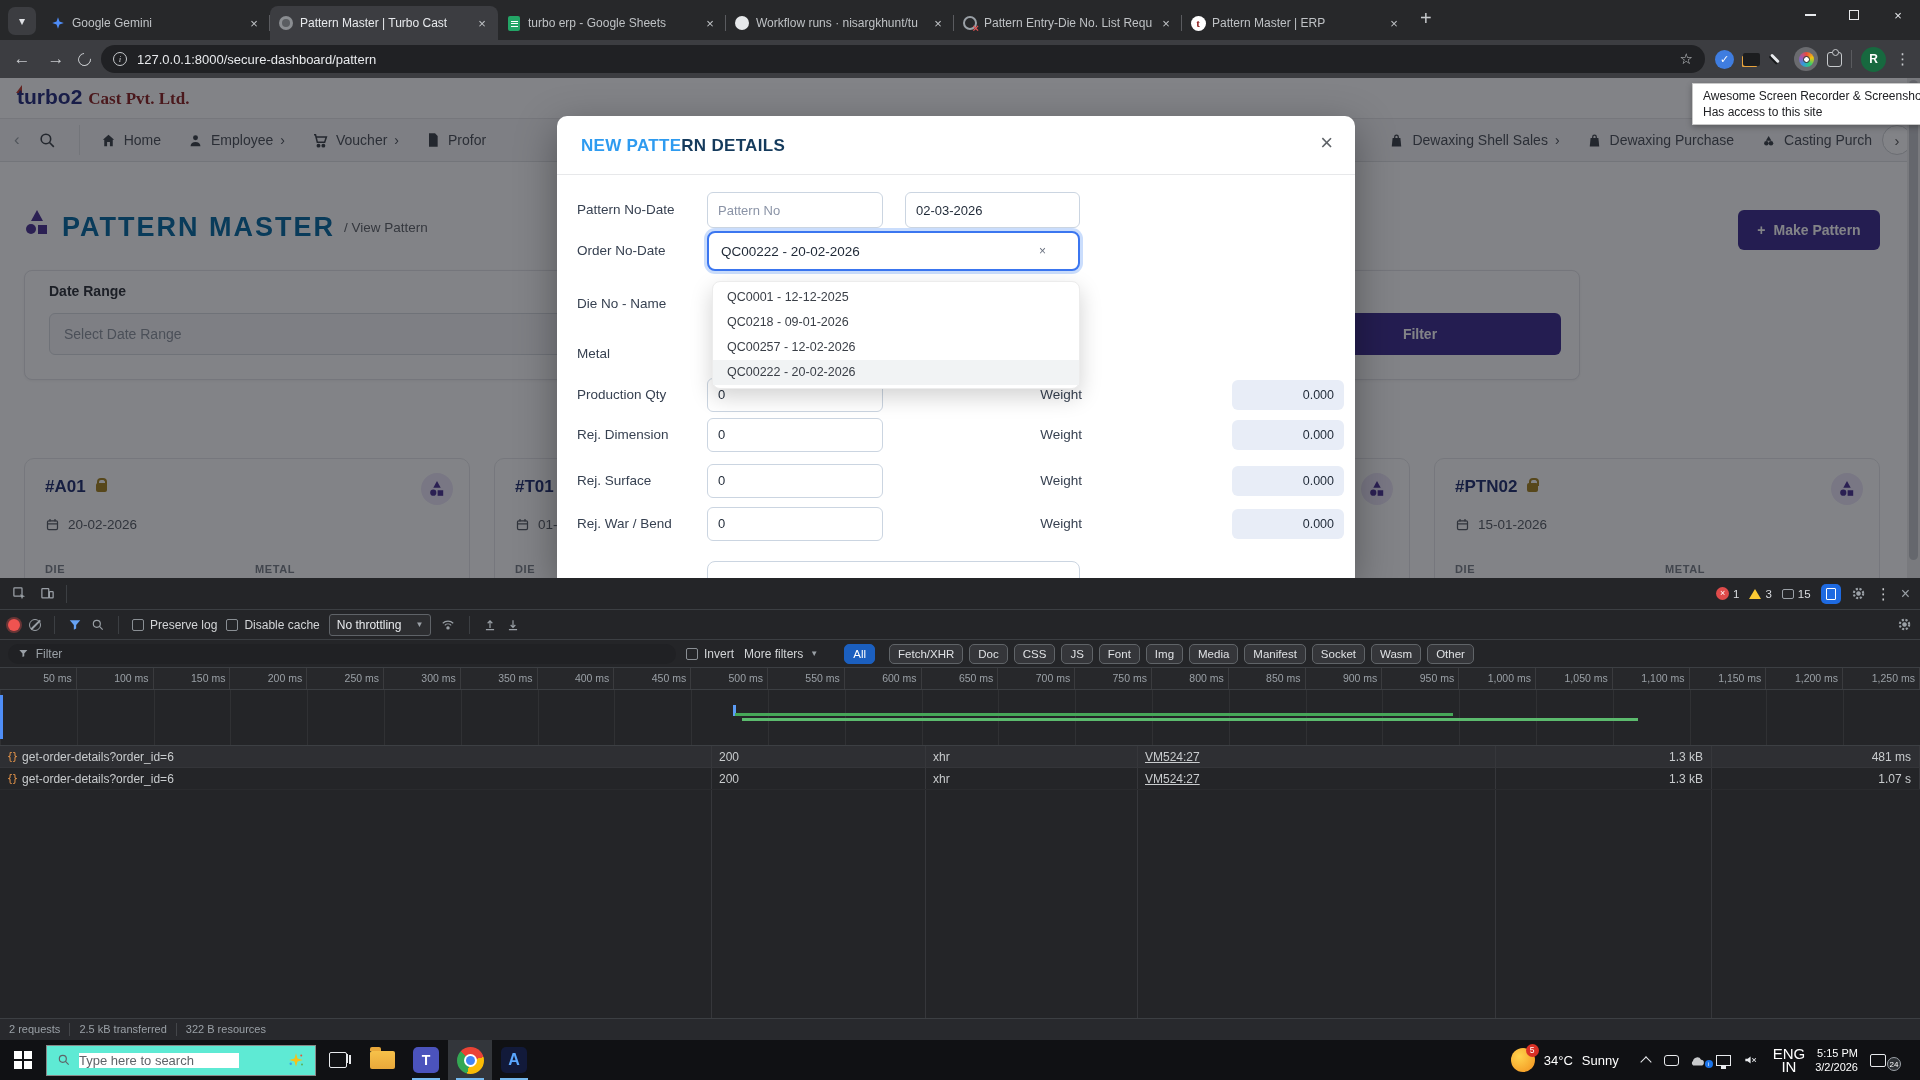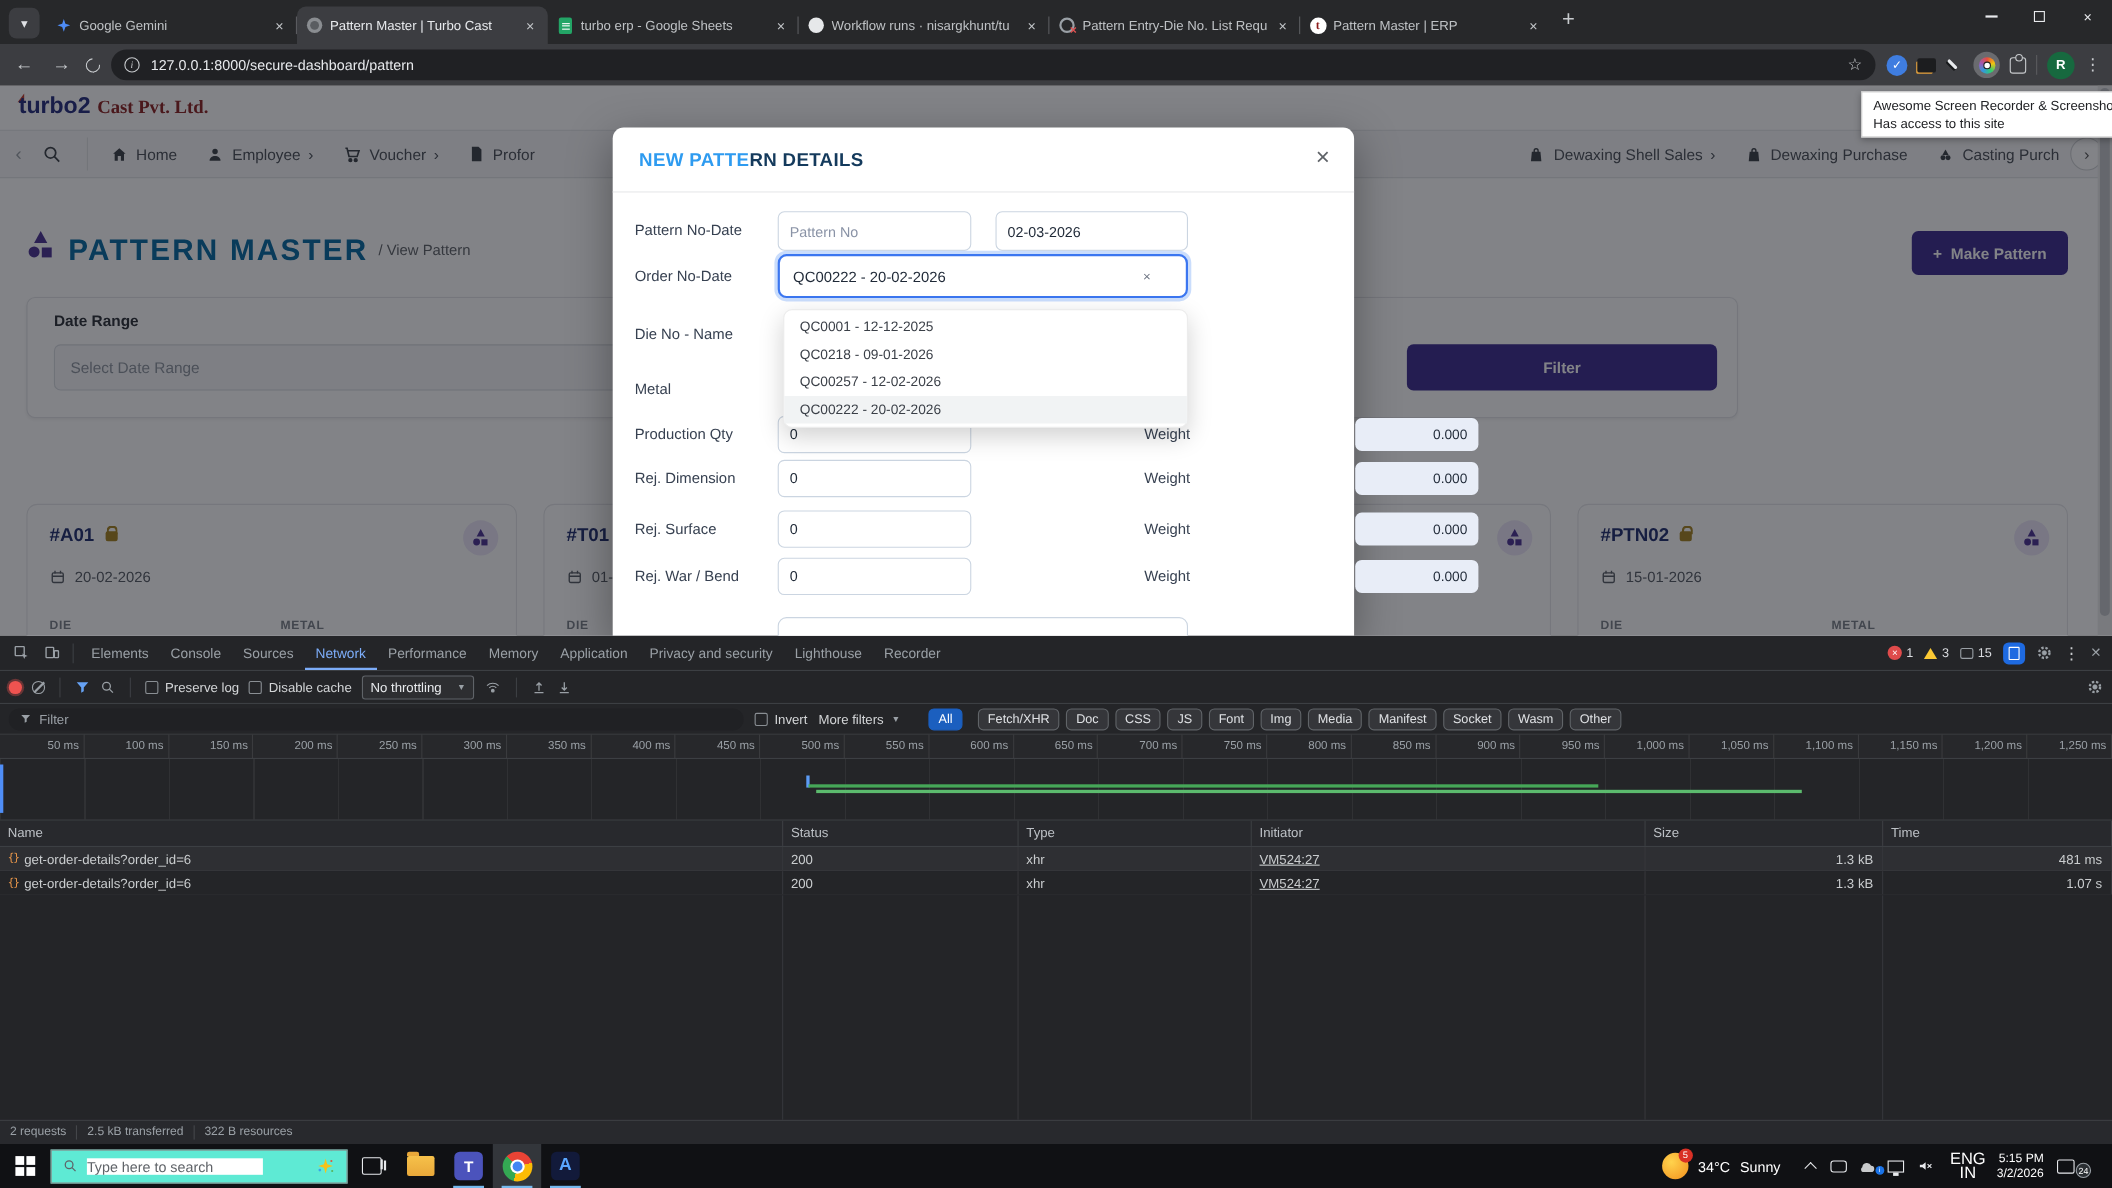--- a/index.html
+++ b/index.html
@@ -91,21 +91,21 @@
   .lock::before{content:'';position:absolute;top:-5px;left:1.5px;width:6px;height:6px;border:2px solid #a5821f;border-bottom:none;border-radius:4px 4px 0 0}
   .card-ico{position:absolute;right:16px;top:14px;width:32px;height:32px;border-radius:50%;background:#ece7f8;display:flex;align-items:center;justify-content:center}
   .card-ico .shape-ico{transform:scale(.62)}
   .cdate{position:absolute;left:20px;top:58px;display:flex;align-items:center;gap:8px;font-size:13.5px;color:#555b63}
   .clabels{position:absolute;left:20px;top:104px;right:20px;font-size:11px;font-weight:700;letter-spacing:.6px;color:#7a8088}
   .clabels .ml{position:absolute;left:210px;top:0}
   .pg-scroll{position:absolute;right:0;top:0;width:13px;height:100%;background:#ececec}
   .pg-scroll .thumb{position:absolute;left:2px;top:2px;width:9px;height:480px;border-radius:5px;background:#c2c5c9}
 
   
-  .modal{position:absolute;left:557px;top:38px;width:674px;height:462px;background:#fff;border-radius:10px 10px 0 0;box-shadow:0 12px 40px rgba(0,0,0,.35);z-index:10}
+  .modal{position:absolute;left:557px;top:38px;width:798px;height:462px;background:#fff;border-radius:10px 10px 0 0;box-shadow:0 12px 40px rgba(0,0,0,.35);z-index:10}
   .m-title{position:absolute;left:24px;top:20px;font-size:17px;font-weight:700;letter-spacing:.3px}
   .m-title .hl{color:#2e9bf0}
   .m-title .rest{color:#143a5c}
   .m-close{position:absolute;right:22px;top:14px;font-size:22px;color:#5f6368}
   .m-div{position:absolute;left:0;right:0;top:58px;height:1px;background:#e7e8ea}
   .m-label{position:absolute;left:20px;font-size:13.5px;color:#374151}
   .m-input{position:absolute;height:36px;border:1px solid #cbd5e1;border-radius:6px;background:#fff;display:flex;align-items:center;padding:0 10px;font-size:13px;color:#1f2937}
   .m-input.ph{color:#8a93a6}
   .combo{position:absolute;left:150px;top:115px;width:373px;height:40px;border:2px solid #3b76f0;box-shadow:0 0 0 3px rgba(66,133,244,.28);border-radius:8px;background:#fff;display:flex;align-items:center;padding:0 12px;font-size:13.5px;color:#1f2937}
   .combo .clr{position:absolute;right:32px;color:#6b7280;font-size:12px}
@@ -569,32 +569,20 @@
             <path d="M13 13l8 3.5-3.5 1L16 21z" fill="#9aa0a6" stroke="none"></path>
           </svg>
       </span>
       <span class="dt-icobtn">
         <svg width="15" height="15" viewBox="0 0 24 24" fill="none" stroke="#9aa0a6" stroke-width="2">
             <rect x="3" y="4" width="11" height="15" rx="1"></rect>
             <rect x="15" y="9" width="6" height="10" rx="1"></rect>
           </svg>
       </span>
       <span class="dt-sep"></span>
-      <span style="display:flex;height:100%">
-          <span class="dt-tab">Elements</span>
-          <span class="dt-tab">Console</span>
-          <span class="dt-tab">Sources</span>
-          <span class="dt-tab active">Network</span>
-          <span class="dt-tab">Performance</span>
-          <span class="dt-tab">Memory</span>
-          <span class="dt-tab">Application</span>
-          <span class="dt-tab">Privacy and security</span>
-          <span class="dt-tab">Lighthouse</span>
-          <span class="dt-tab">Recorder</span>
-        </span>
       <div class="dt-right">
         <span class="badge-grp">
             <span class="errico">×</span>
             <span>1</span>
           </span>
         <span class="badge-grp">
             <span class="warnico"></span>
             <span>3</span>
           </span>
         <span class="badge-grp">
@@ -715,28 +703,20 @@
         <span class="tick">1,250 ms</span>
       </div>
 
     <div class="overview">
       <span class="ov-left"></span>
       <span class="ov-tick"></span>
       <span class="ov-bar1"></span>
       <span class="ov-bar2"></span>
     </div>
 
-    <div class="net-grid net-head">
-      <div class="hc">Name</div>
-      <div class="hc">Status</div>
-      <div class="hc">Type</div>
-      <div class="hc">Initiator</div>
-      <div class="hc">Size</div>
-      <div class="hc">Time</div>
-    </div>
 
     <div>
         <div class="net-grid net-row">
         <div class="nc">
             <span class="curly">{}</span>
             <span>get-order-details?order_id=6</span>
           </div>
         <div class="nc">200</div>
         <div class="nc">xhr</div>
         <div class="nc initiator">VM524:27</div>

